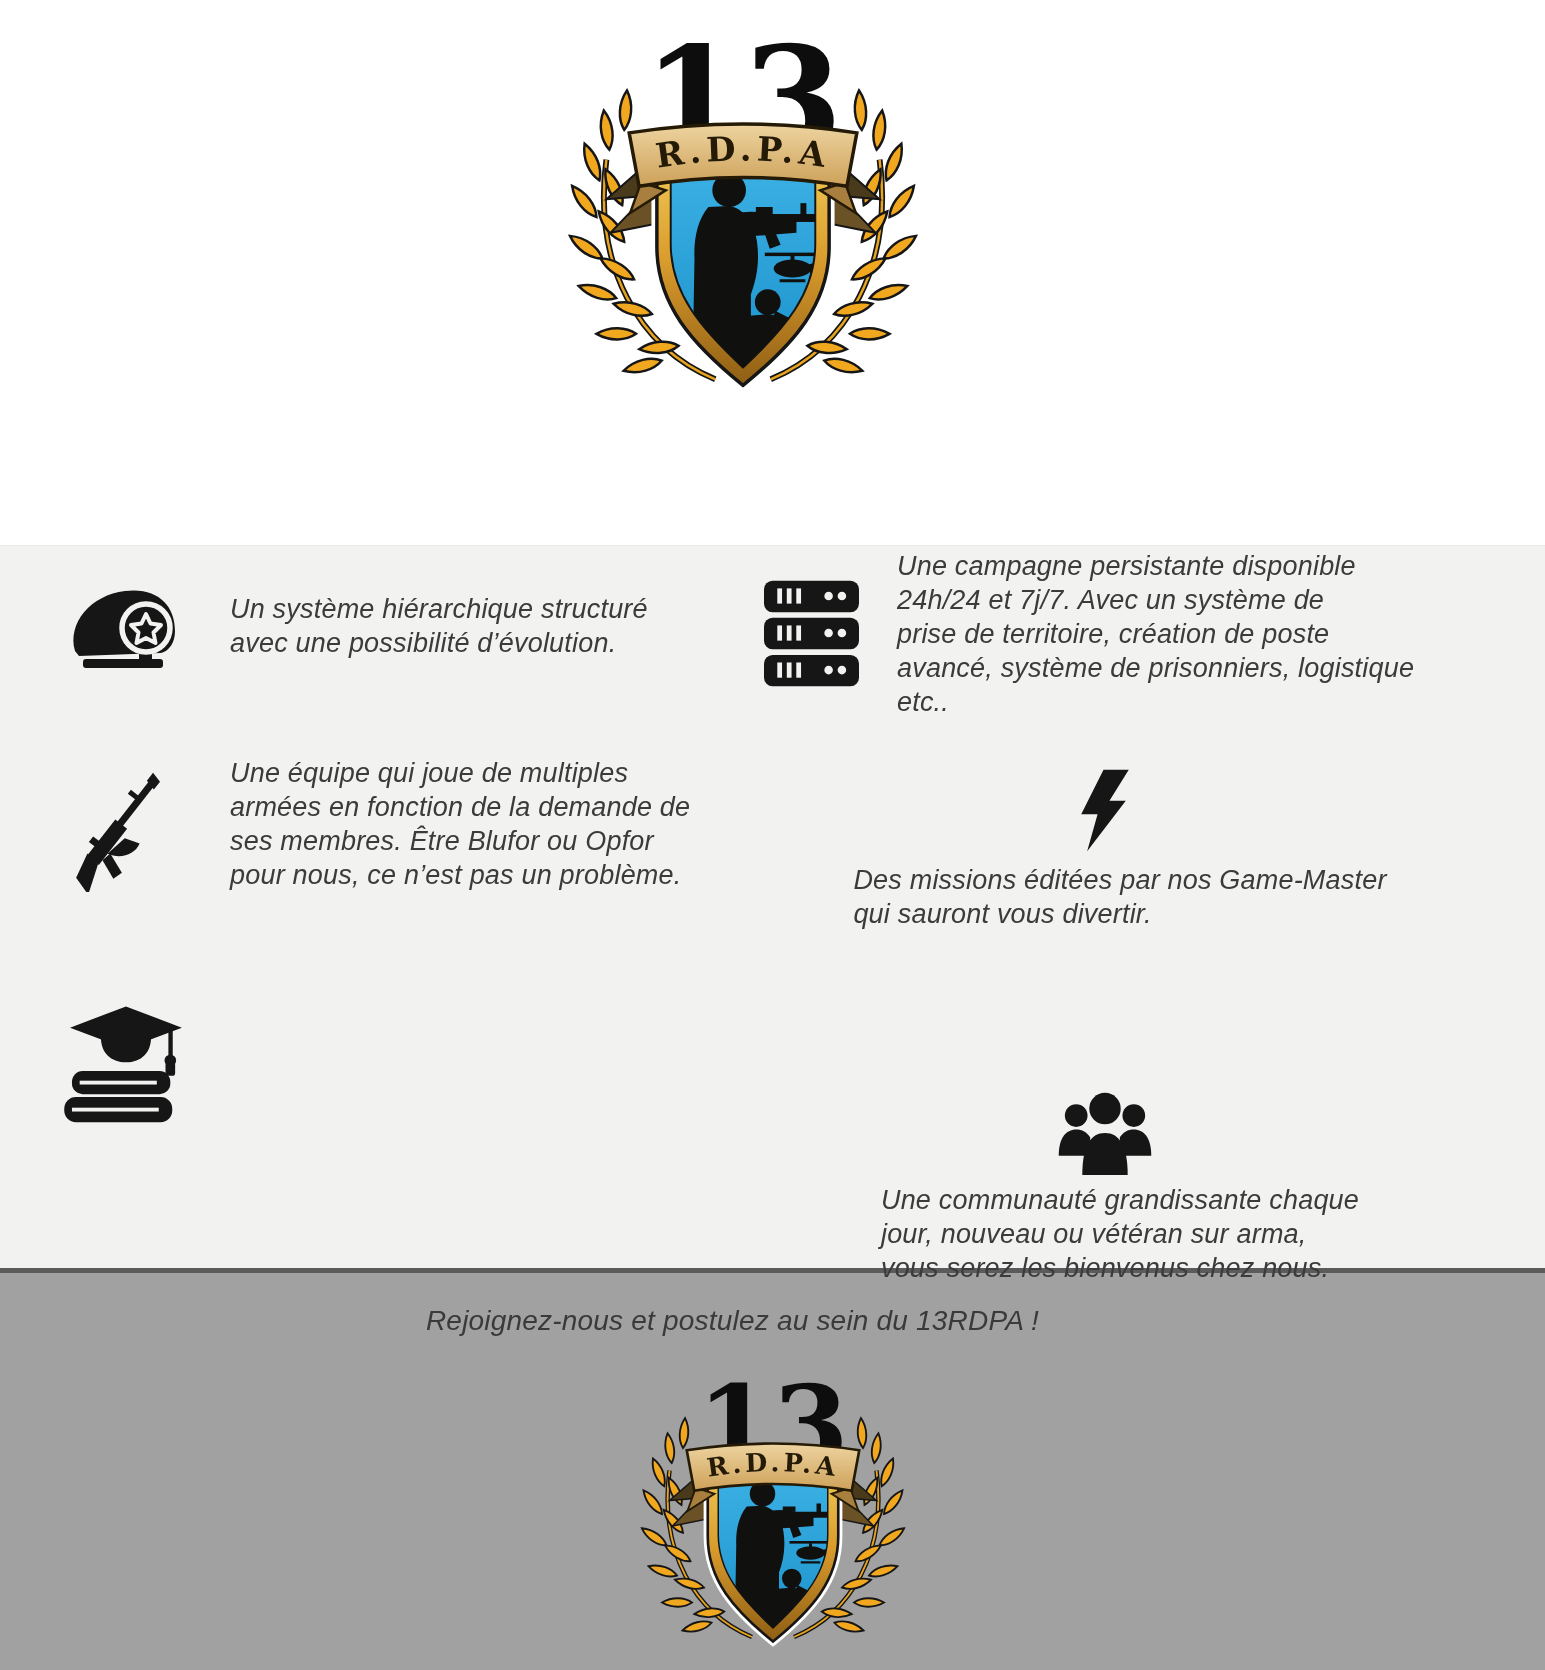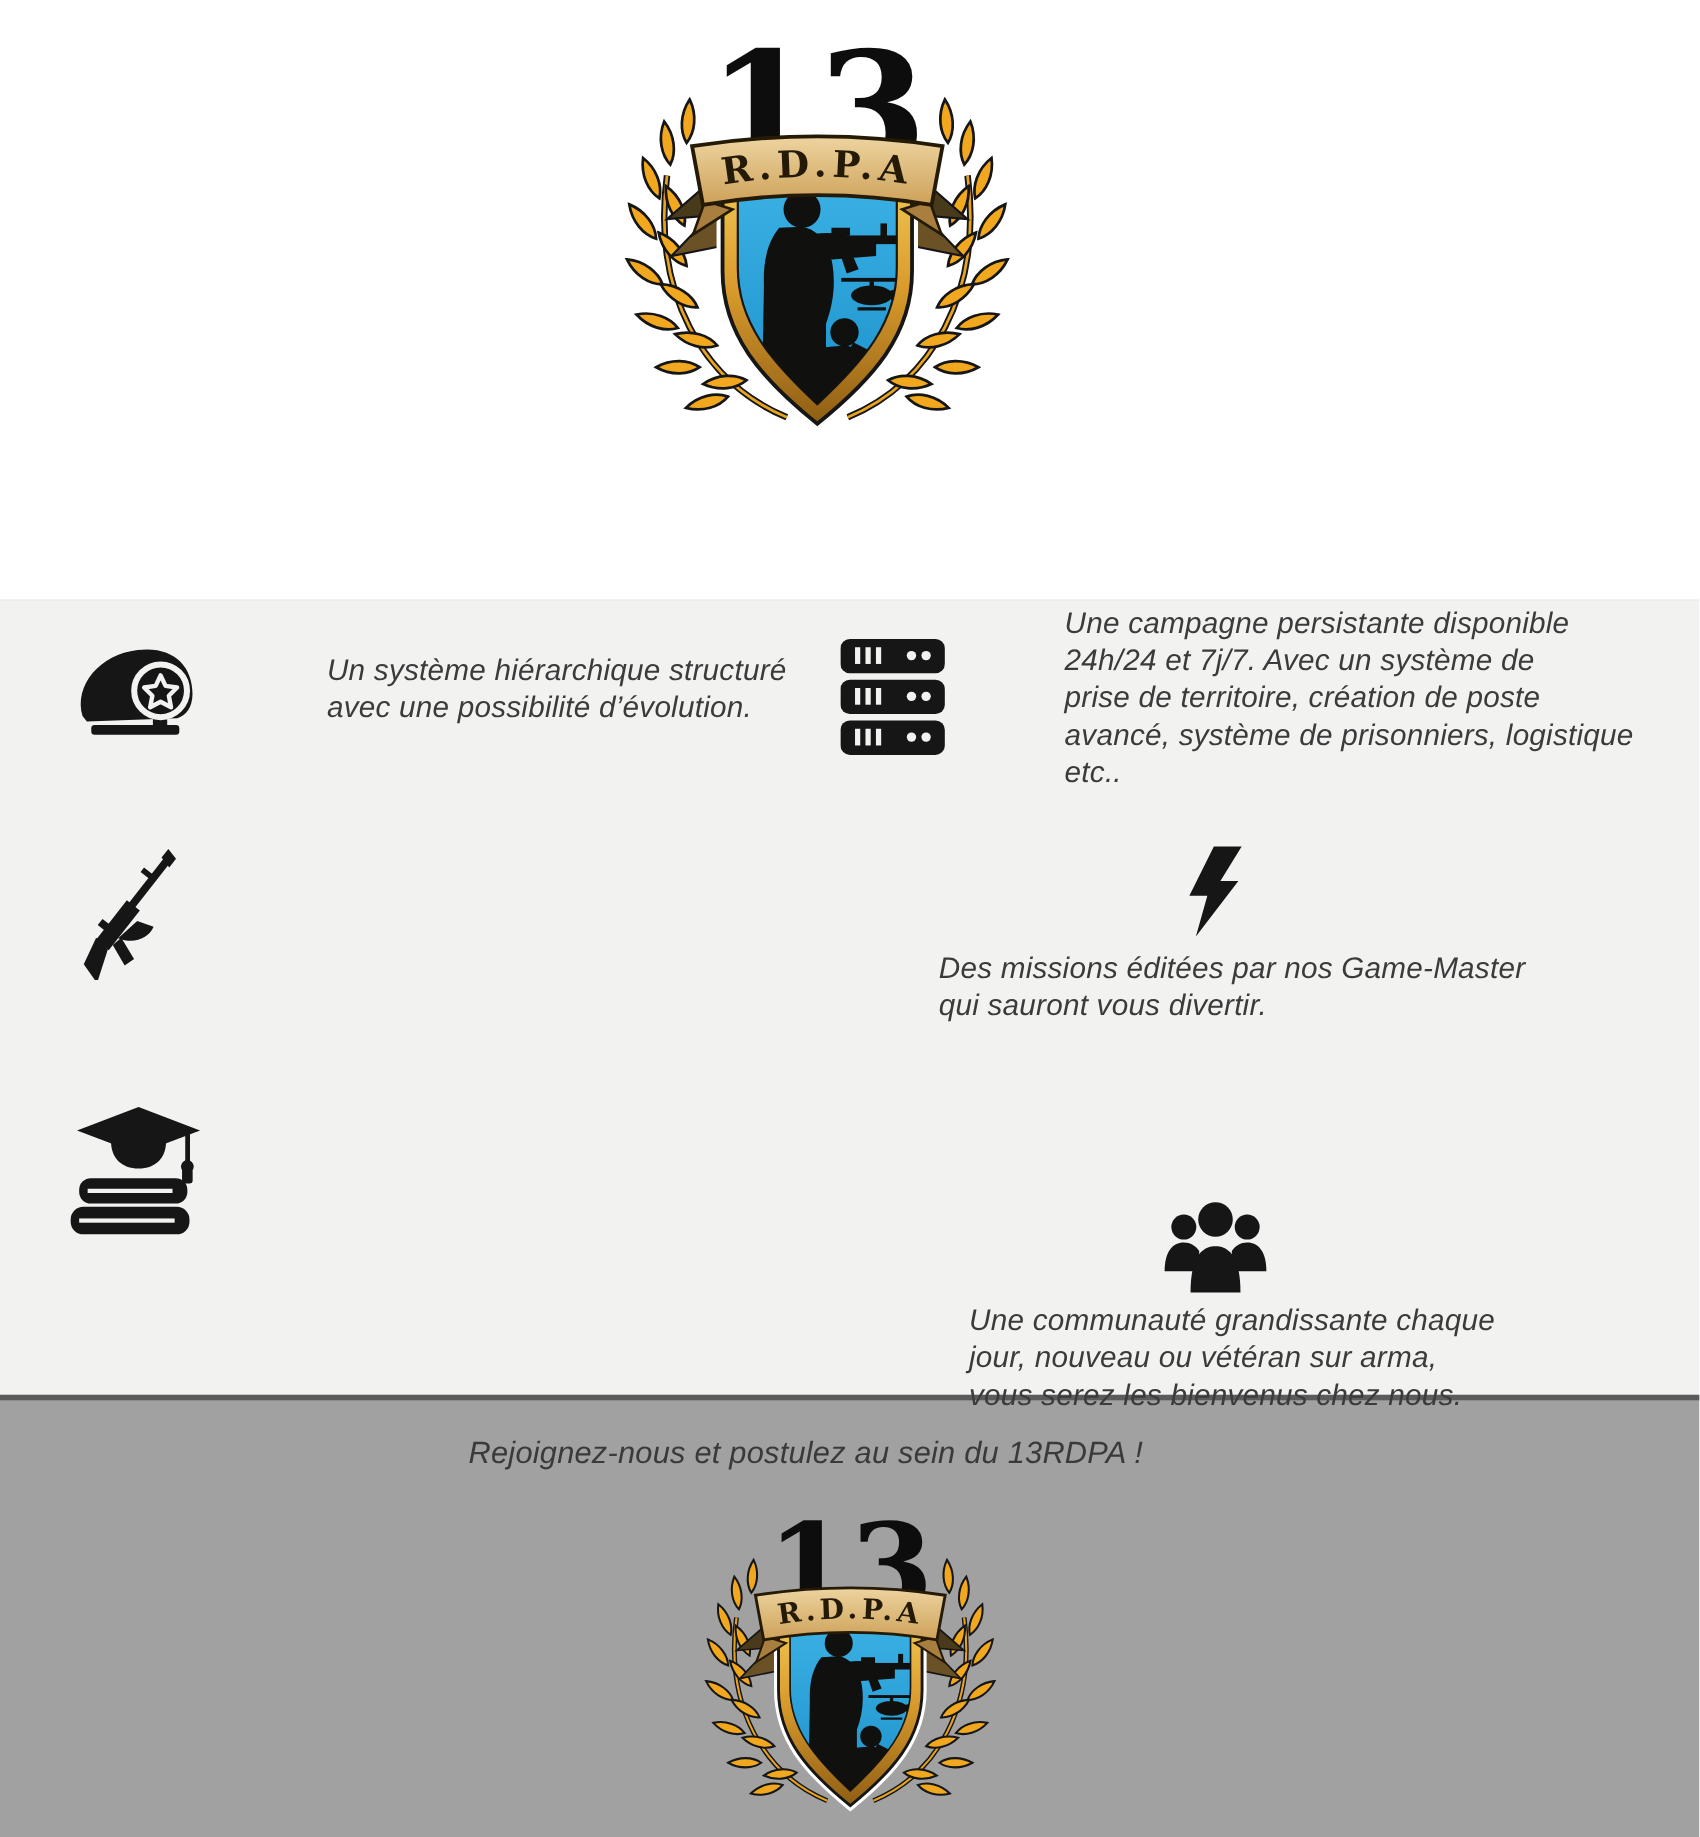--- a/index.html
+++ b/index.html
@@ -31,21 +31,20 @@
     padding: 0 60px;
     display: grid;
     grid-template-columns: 655px 1fr;
     grid-template-rows: 205px 230px 288px;
     column-gap: 40px;
   }
   .feature {
     display: flex;
     align-items: center;
     align-self: start;
-    justify-content: space-between;
   }
   .feature .icon-box {
     width: 130px; min-width: 130px;
     display: flex; justify-content: center; align-items: center;
     margin-right: 40px;
   }
   .feature.col-right .icon-box {
     width: 112px; min-width: 112px;
     margin-right: 30px;
   }
@@ -244,20 +243,24 @@
           <rect x="104" y="1" width="5" height="10"></rect>
           <rect x="128" y="8" width="10" height="11" transform="skewX(-14)"></rect>
           <rect x="30" y="7" width="46" height="15"></rect>
           <rect x="42" y="0" width="7" height="8"></rect>
           <path d="M44,22 C48,36 60,44 72,41 L67,26 Z"></path>
           <path d="M36,22 L28,42 L38,45 L46,24 Z"></path>
           <path d="M32,6 L6,12 L0,32 L30,21 Z"></path>
         </g>
       </svg>
     </div>
+    <div class="feature-text">Une équipe qui joue de multiples
+armées en fonction de la demande de
+ses membres. Être Blufor ou Opfor
+pour nous, ce n’est pas un problème.</div>
   </div>
 
   <div class="feature col-right f3">
     <div class="icon-box">
       <svg width="52" height="105" viewBox="0 0 70 110" class="ficon">
         <path d="M36,0 L70,0 L44,42 L66,42 L14,110 L28,60 L6,60 Z" transform="translate(-3,0)"></path>
       </svg>
     </div>
     <div class="feature-text">Des missions éditées par nos Game-Master
 qui  sauront vous divertir.</div>

